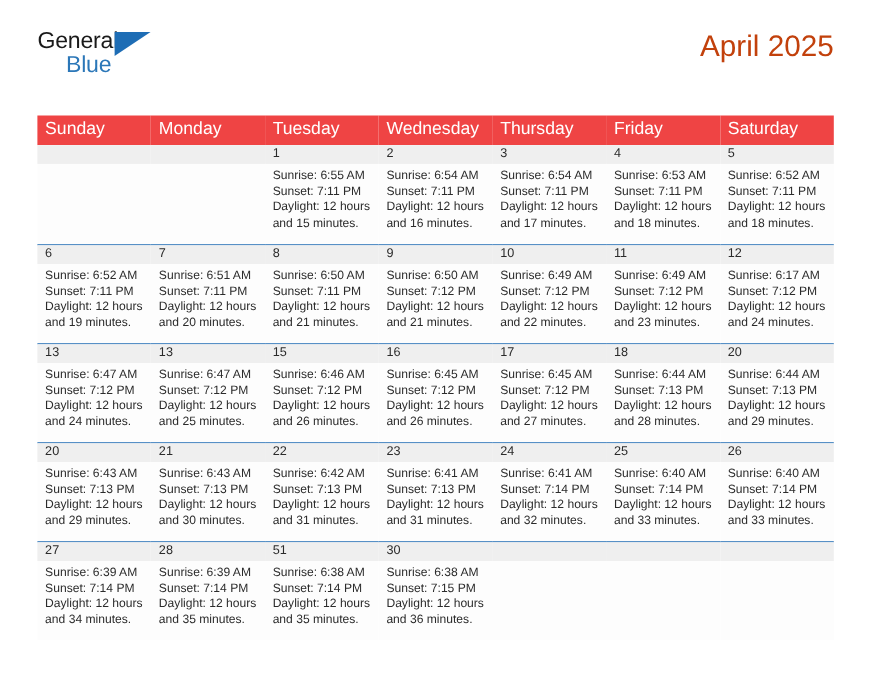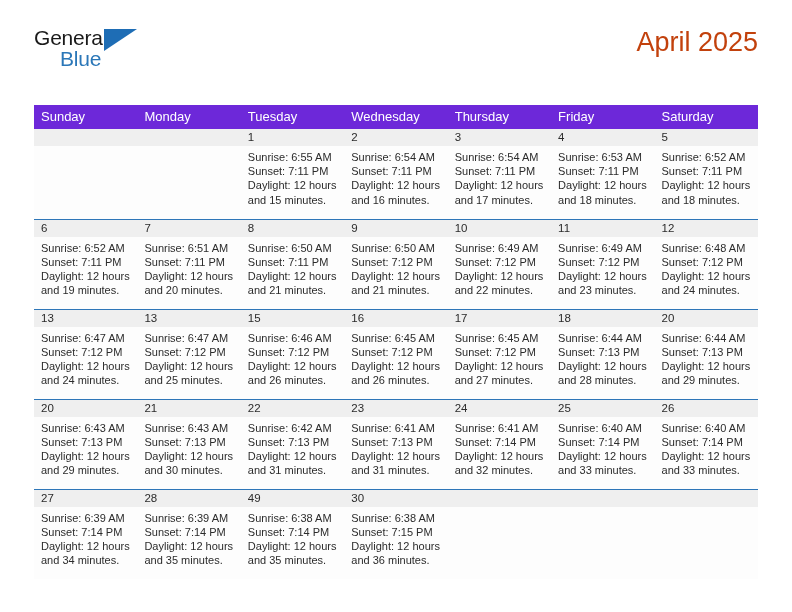--- a/index.html
+++ b/index.html
@@ -91,23 +91,23 @@
     left: 34px;
     top: 105px;
     width: 724px;
     border-collapse: collapse;
     table-layout: fixed;
   }
 
   .calendar col { width: 103.43px; }
 
   thead th {
-    background: #6d28d9;
+    background: #ef4444;
     color: #ffffff;
-    font-size: 13px;
+    font-size: 16px;
     font-weight: normal;
     text-align: left;
     padding: 4px 0 5px 7px;
     height: 19px;
     vertical-align: middle;
   }
 
   tbody tr { height: 90px; }
 
   tbody td {
@@ -320,21 +320,21 @@
                 <div>Sunset: 7:12 PM</div>
                 <div>Daylight: 12 hours</div>
                 <div>and 23 minutes.</div>
               </div>
             </div>
           </td>
           <td>
             <div class="cell">
               <div class="date-strip">12</div>
               <div class="info">
-                <div>Sunrise: 6:48 AM</div>
+                <div>Sunrise: 6:17 AM</div>
                 <div>Sunset: 7:12 PM</div>
                 <div>Daylight: 12 hours</div>
                 <div>and 24 minutes.</div>
               </div>
             </div>
           </td>
         </tr>
         <tr>
           <td>
             <div class="cell">
@@ -511,21 +511,21 @@
               <div class="info">
                 <div>Sunrise: 6:39 AM</div>
                 <div>Sunset: 7:14 PM</div>
                 <div>Daylight: 12 hours</div>
                 <div>and 35 minutes.</div>
               </div>
             </div>
           </td>
           <td>
             <div class="cell">
-              <div class="date-strip">49</div>
+              <div class="date-strip">51</div>
               <div class="info">
                 <div>Sunrise: 6:38 AM</div>
                 <div>Sunset: 7:14 PM</div>
                 <div>Daylight: 12 hours</div>
                 <div>and 35 minutes.</div>
               </div>
             </div>
           </td>
           <td>
             <div class="cell">

